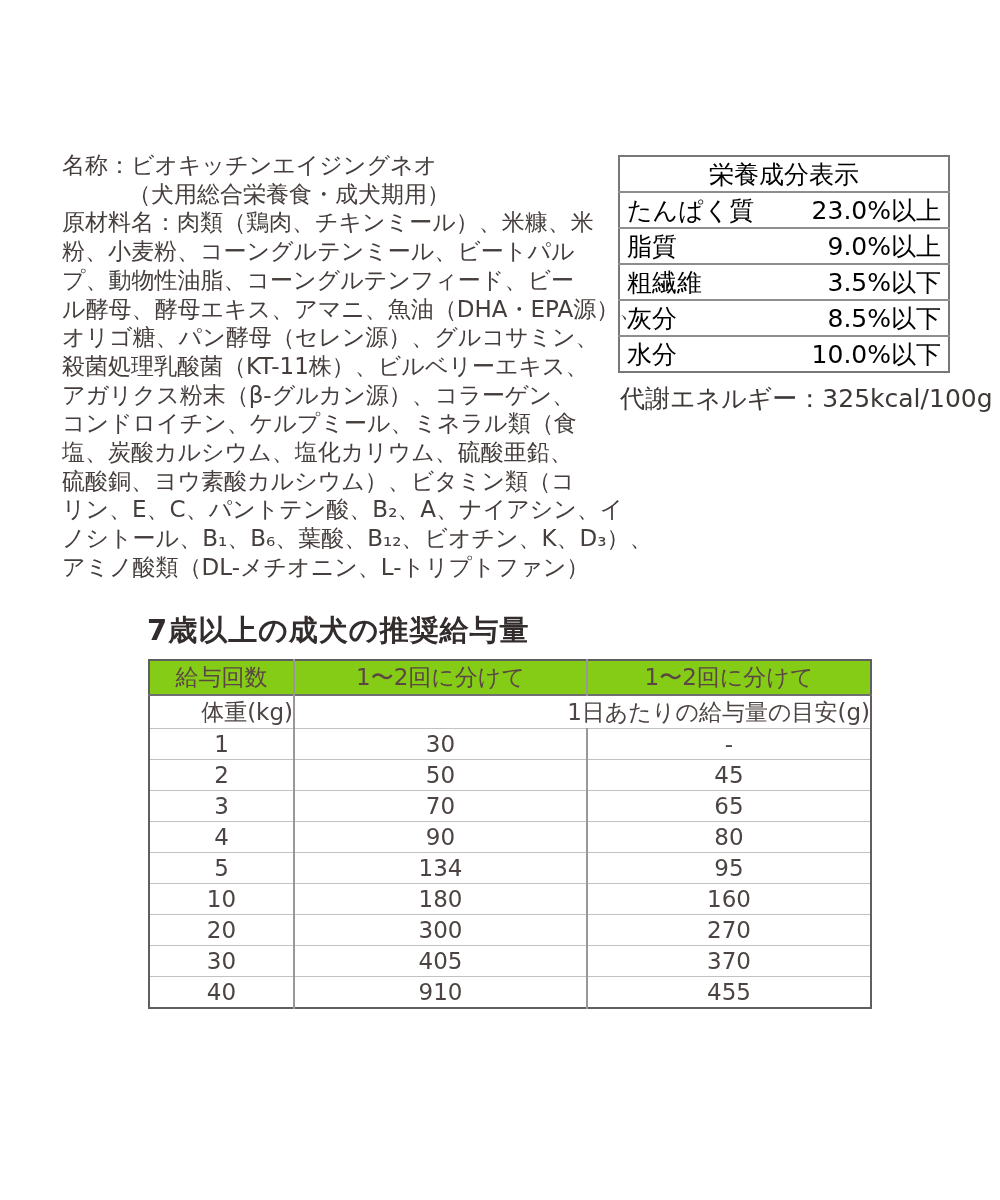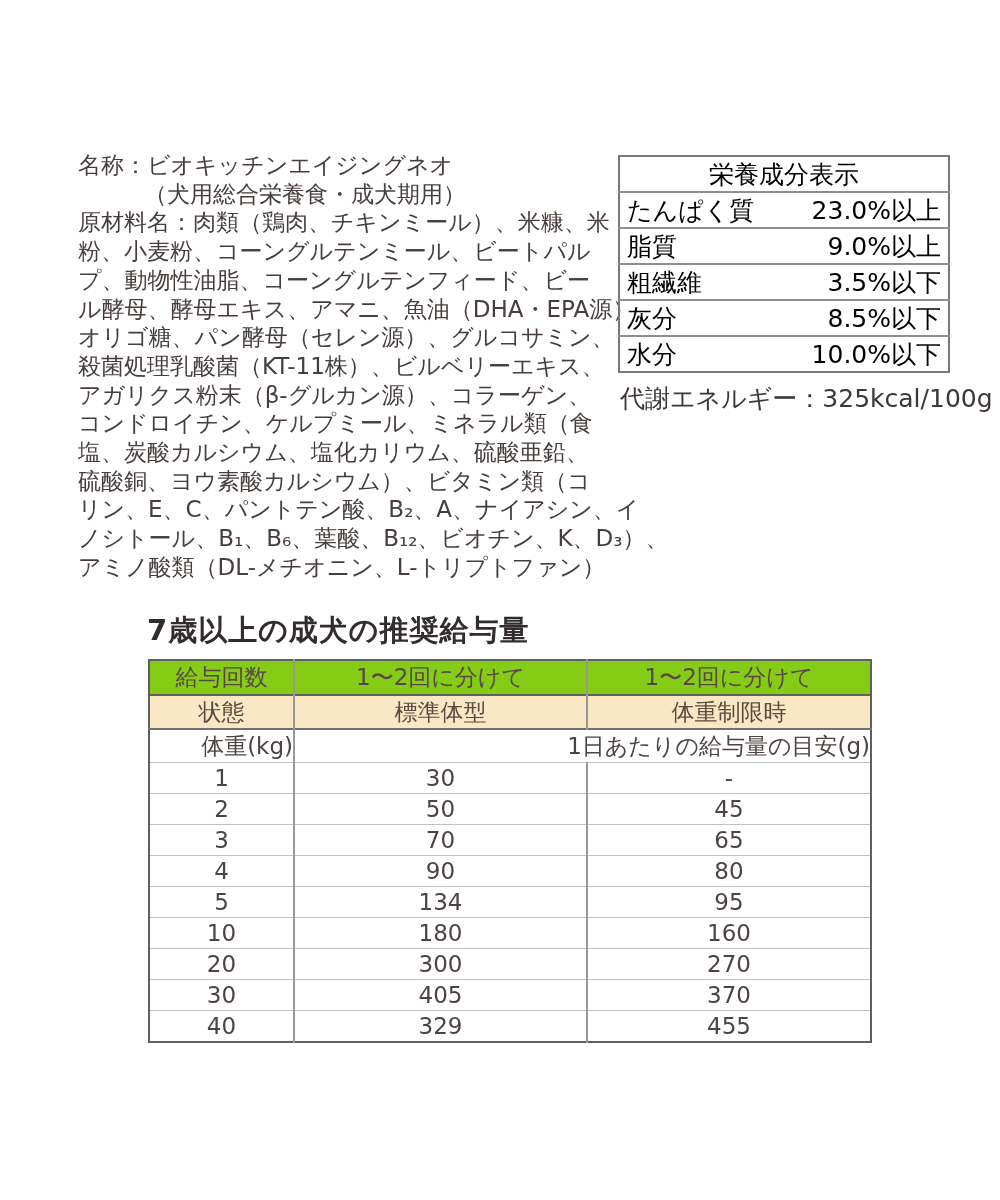--- a/index.html
+++ b/index.html
@@ -3,21 +3,21 @@
 <meta charset="utf-8">
 <style>
   html,body { margin:0; padding:0; background:#ffffff; }
   .page {
     position:relative; width:1000px; height:1200px; background:#ffffff;
     font-family:"DejaVu Sans","Liberation Sans",sans-serif;
     color:#453e3c; overflow:hidden;
   }
 
   
-  .ingredients { position:absolute; left:78px; top:151px; width:530px; }
+  .ingredients { position:absolute; left:62px; top:151px; width:530px; }
   .ing-line { font-size:23px; line-height:28.7px; white-space:nowrap; color:#453e3c; }
   .ing-line.indent { padding-left:66px; }
 
   
   .nutrition { position:absolute; left:618px; top:155px; width:332px; }
   .nutri-table {
     width:100%; border-collapse:collapse; border:2px solid #787878;
     font-size:25px; color:#000000; table-layout:fixed;
   }
   .nutri-table td { height:34px; padding:0 7px; vertical-align:middle; }
@@ -110,25 +110,20 @@
       <col style="width:145px">
       <col style="width:293px">
       <col style="width:284px">
     </colgroup>
     <tbody>
       <tr class="row-pink">
         <td>給与回数</td>
         <td>1〜2回に分けて</td>
         <td>1〜2回に分けて</td>
       </tr>
-      <tr class="row-cream">
-        <td>状態</td>
-        <td>標準体型</td>
-        <td>体重制限時</td>
-      </tr>
       <tr class="row-whdr">
         <td>体重(kg)</td>
         <td colspan="2">1日あたりの給与量の目安(g)</td>
       </tr>
       <tr class="row-data">
         <td>1</td>
         <td>30</td>
         <td>-</td>
       </tr>
       <tr class="row-data">
@@ -161,19 +156,19 @@
         <td>300</td>
         <td>270</td>
       </tr>
       <tr class="row-data">
         <td>30</td>
         <td>405</td>
         <td>370</td>
       </tr>
       <tr class="row-data">
         <td>40</td>
-        <td>329</td>
+        <td>910</td>
         <td>455</td>
       </tr>
     </tbody>
   </table>
 
 </div>
 
 </body></html>

